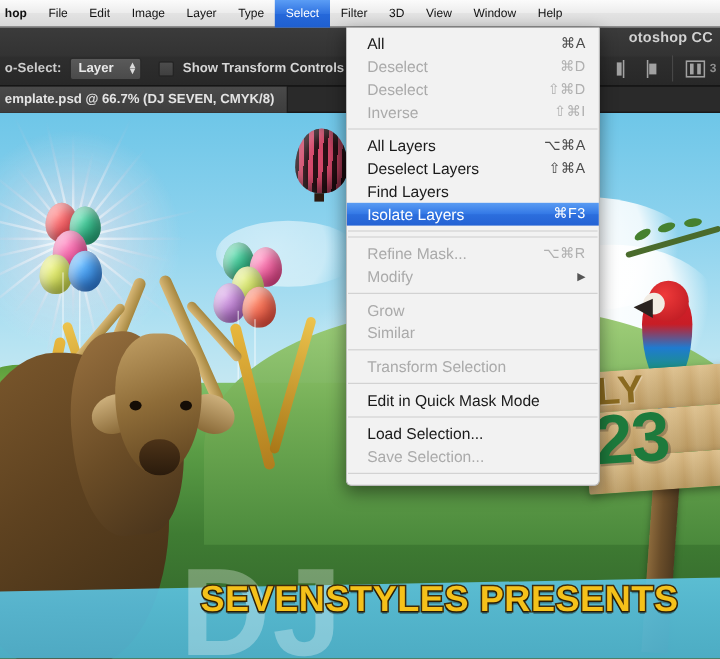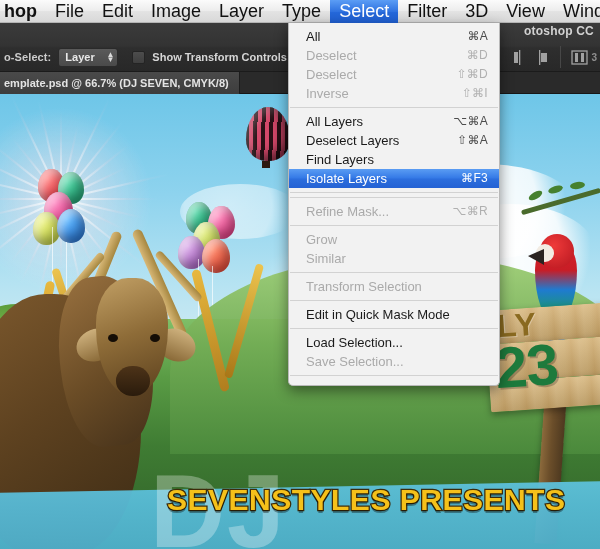--- a/index.html
+++ b/index.html
@@ -10,21 +10,21 @@
     background: #000;
   }
   #app { position: relative; width: 600px; height: 549px; overflow: hidden; }
 
   
   .menubar {
     position: absolute; left: 0; top: 0; width: 600px; height: 23px;
     background: linear-gradient(to bottom, #fbfbfb 0%, #ececec 50%, #e3e3e3 51%, #d8d8d8 100%);
     border-bottom: 1px solid #b4b4b4;
     display: flex; align-items: flex-start;
-    font-size: 18px; color: #111;
+    font-size: 10px; color: #111;
     z-index: 50;
   }
   .menubar .mi {
     padding: 0 9px; height: 23px; line-height: 23px;
     white-space: nowrap; cursor: default;
   }
   .menubar .mi.bold { font-weight: bold; padding-left: 4px; }
   .menubar .mi.active {
     background: linear-gradient(to bottom, #5b9df5 0%, #2f72e0 50%, #2568da 51%, #1f5fd0 100%);
     color: #fff;
@@ -475,20 +475,24 @@
       <div class="mrow sel">
         <span class="lbl">Isolate Layers</span>
         <span class="key">⌘F3</span>
       </div>
       <div class="msep"></div>
       <div class="msep"></div>
       <div class="mrow dis">
         <span class="lbl">Refine Mask...</span>
         <span class="key">⌥⌘R</span>
       </div>
+      <div class="mrow dis">
+        <span class="lbl">Modify</span>
+        <span class="arrow">▶</span>
+      </div>
       <div class="msep"></div>
       <div class="mrow dis">
         <span class="lbl">Grow</span>
         <span class="key"></span>
       </div>
       <div class="mrow dis">
         <span class="lbl">Similar</span>
         <span class="key"></span>
       </div>
       <div class="msep"></div>

